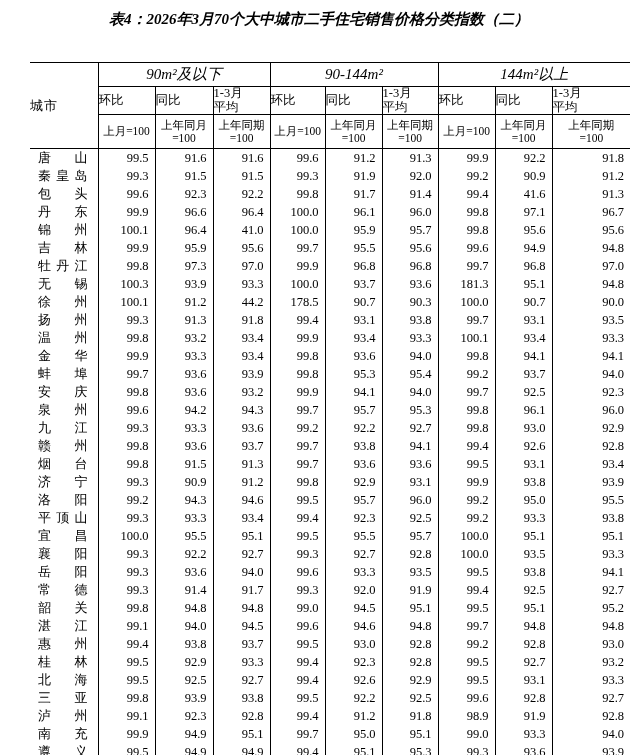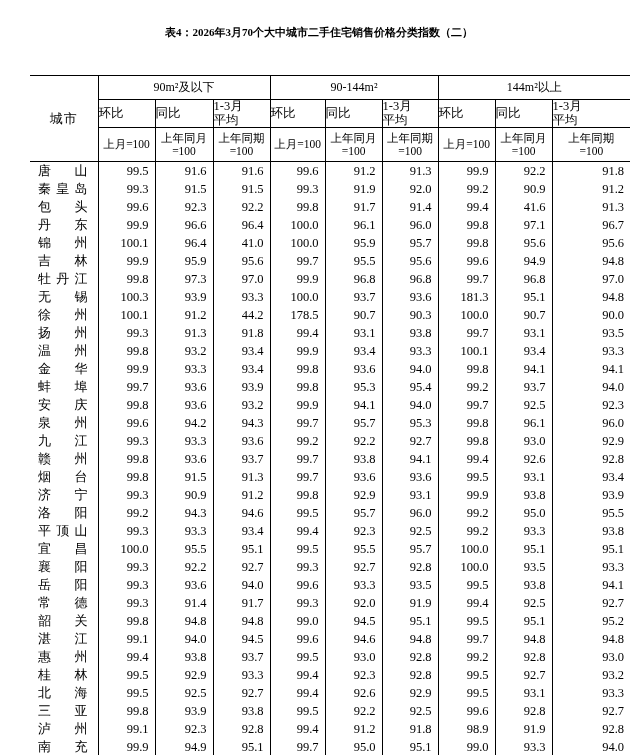--- a/index.html
+++ b/index.html
@@ -4,54 +4,56 @@
 <style>
   * { box-sizing: border-box; }
   html, body { margin: 0; padding: 0; }
   body {
     width: 638px; height: 755px;
     background: #ffffff; color: #000000;
     font-family: "Liberation Serif", "DejaVu Serif", serif;
     overflow: hidden;
   }
   .title {
-    padding-top: 22px;
+    padding-top: 9px;
     text-align: center;
     font-weight: bold;
-    font-size: 11px;
+    font-size: 15px;
     line-height: 21px;
+    font-style: italic;
   }
   table.idx {
     border-collapse: collapse;
     table-layout: fixed;
     width: 600px;
     margin: 32px 0 0 30px;
   }
   th { font-weight: normal; padding: 0; }
   td { padding: 0; }
 
   
   th.city-h {
     border-top: 1px solid #000;
     border-right: 1px solid #000;
     border-bottom: 1px solid #000;
     font-size: 13px;
-    text-align: center;
+    text-align: left;
     vertical-align: middle;
     letter-spacing: 1px;
     margin-top: 48px;
   }
   tr.grp-row { height: 24px; }
   th.group {
     border-top: 1px solid #000;
     border-bottom: 1px solid #000;
     border-right: 1px solid #000;
-    font-size: 12px;
+    font-size: 15px;
     text-align: center;
     vertical-align: middle;
+    font-style: italic;
   }
   th.group.last { border-right: none; }
 
   tr.measure-row { height: 28px; }
   th.m {
     border-right: 1px solid #000;
     border-bottom: 1px solid #000;
     font-size: 12.5px;
     line-height: 13.5px;
     text-align: left;

